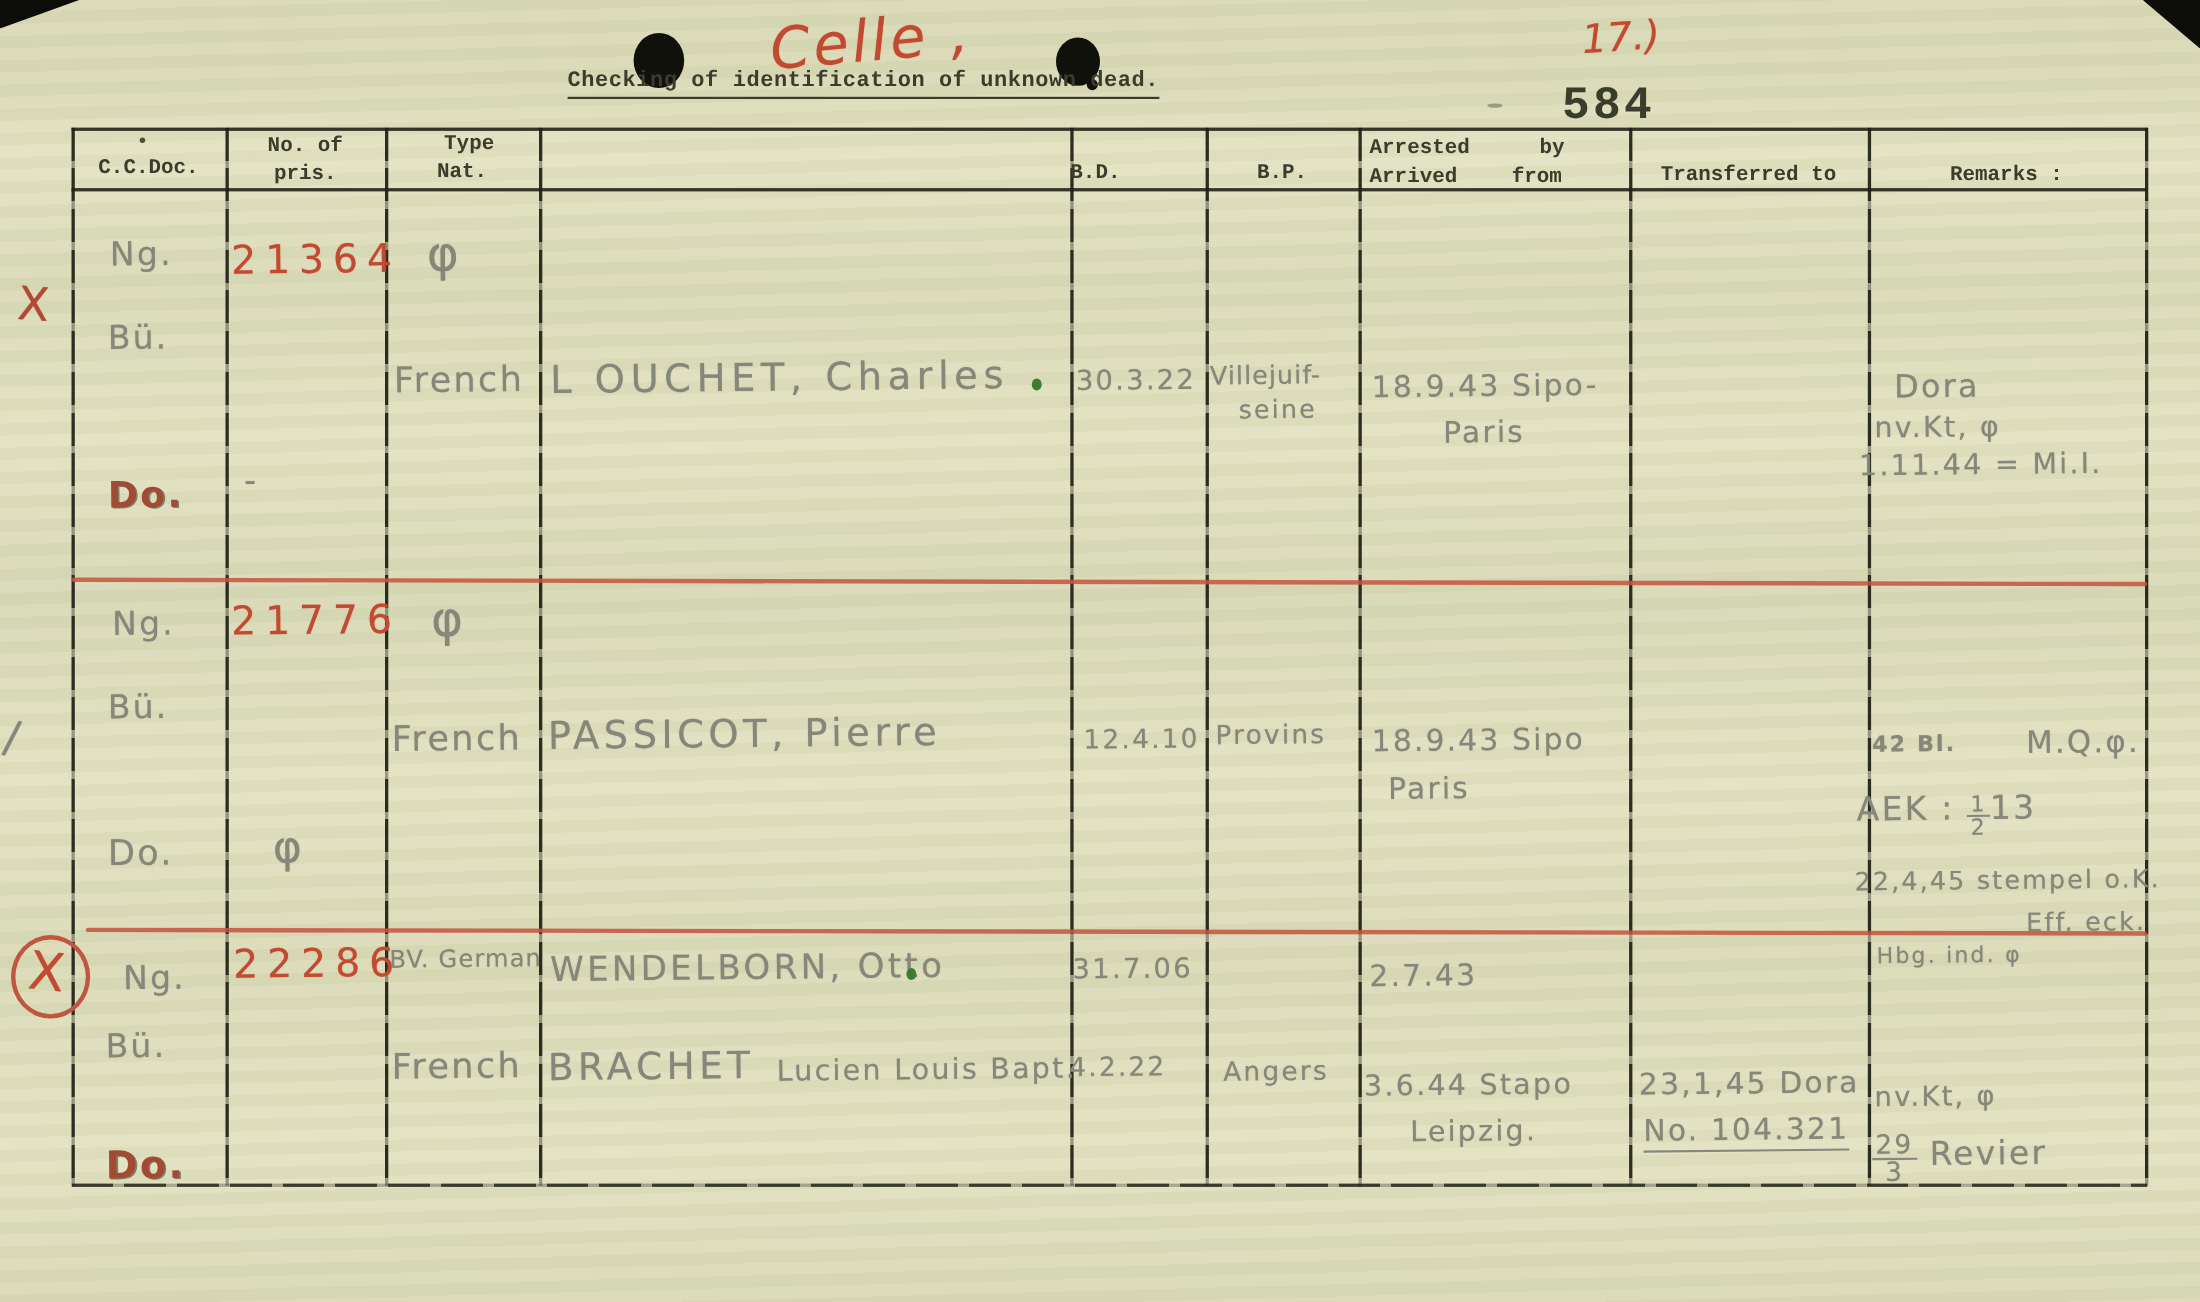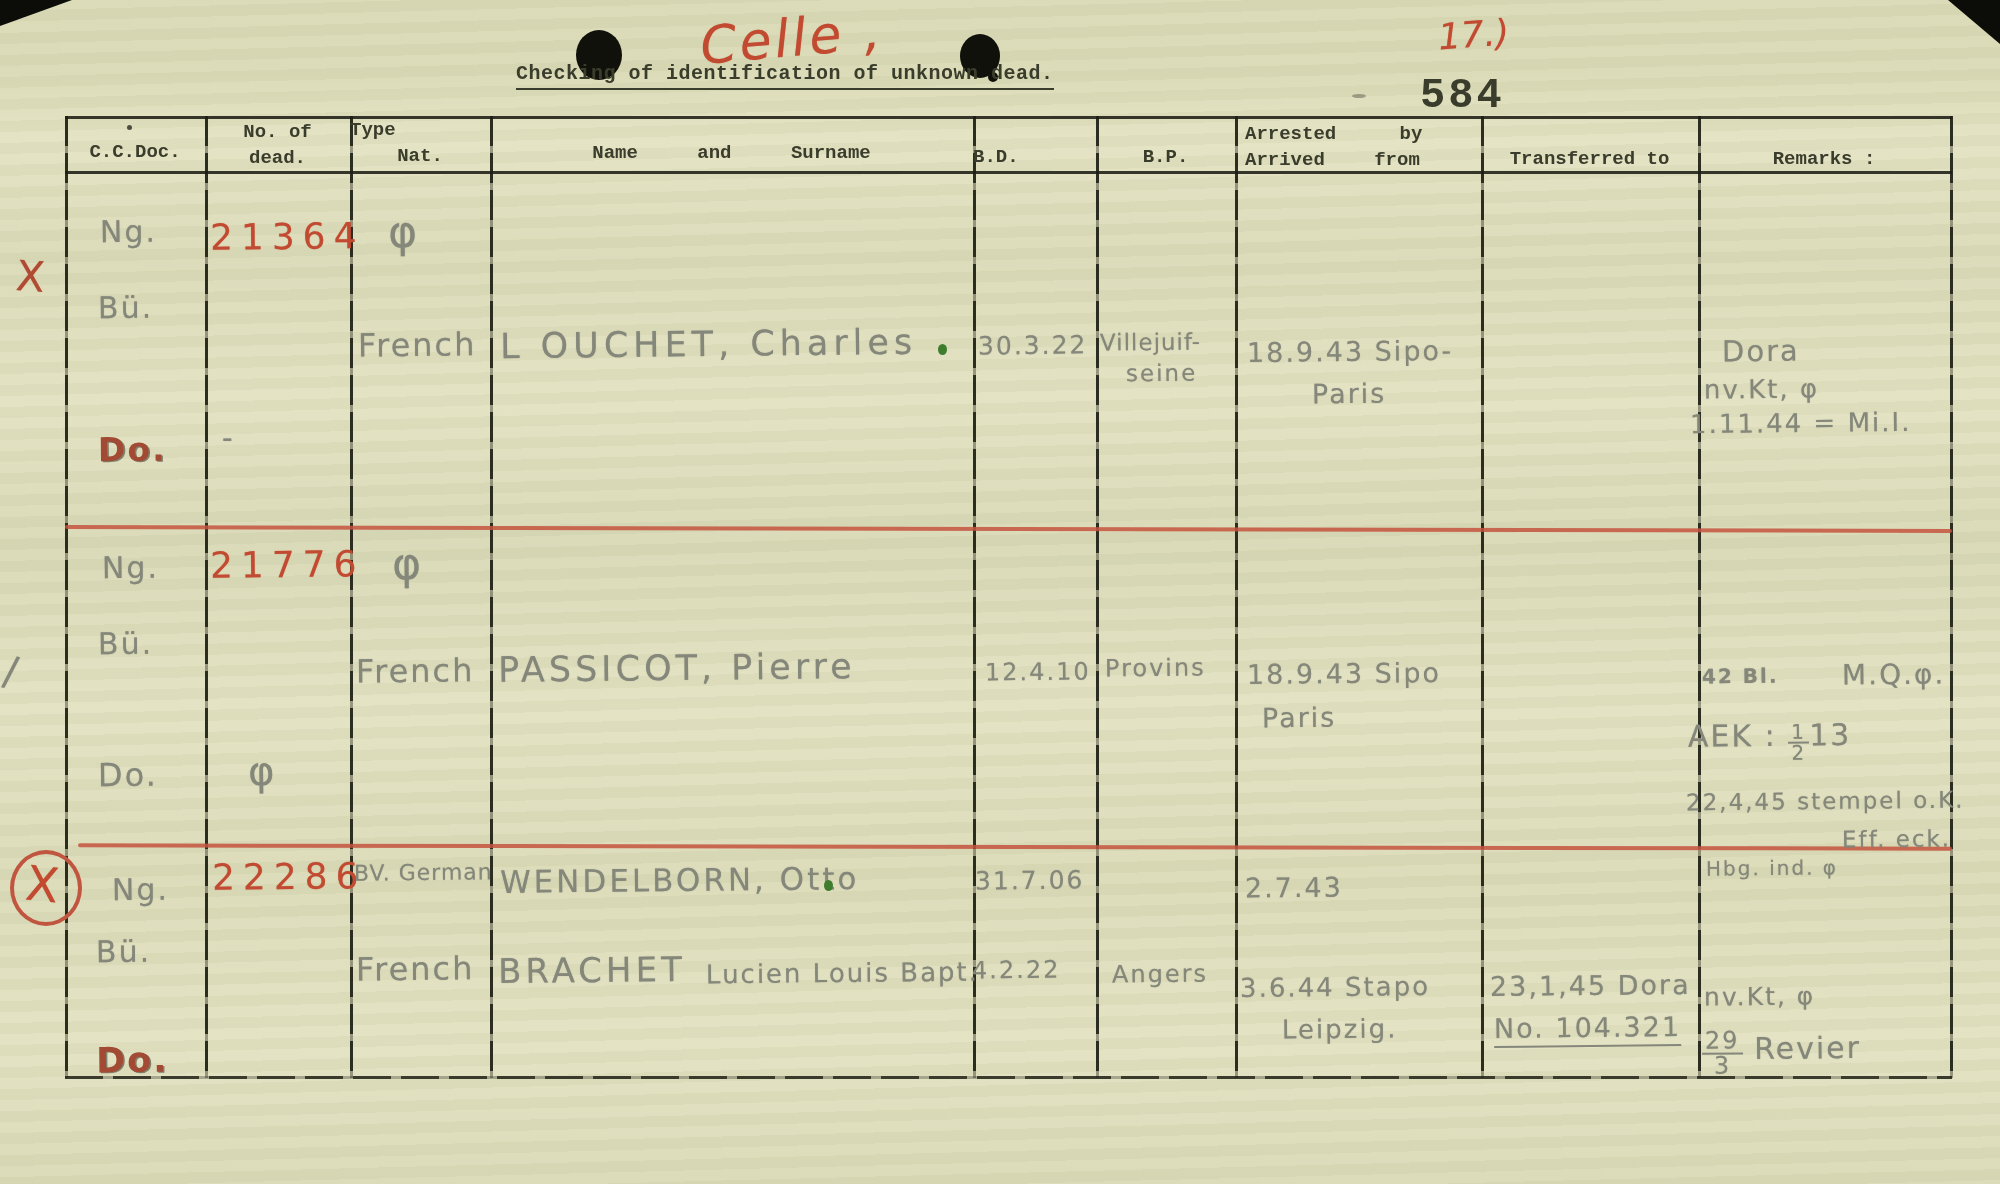--- a/index.html
+++ b/index.html
@@ -60,24 +60,23 @@
   <div class="vline" style="left:1481px;"></div>
   <div class="vline" style="left:1698px;"></div>
   <div class="vline" style="left:1950px;"></div>
 
   <div class="redline" style="left:65px;top:527px;width:1887px;transform:rotate(.12deg);"></div>
   <div class="redline" style="left:78px;top:845px;width:1874px;transform:rotate(.1deg);"></div>
 
   <div class="speck" style="left:127px;top:125px;width:5px;height:5px;"></div>
   <div class="typed" style="left:65px;top:141px;width:140px;text-align:center;">C.C.Doc.</div>
   <div class="typed" style="left:205px;top:121px;width:145px;text-align:center;">No. of</div>
-  <div class="typed" style="left:205px;top:147px;width:145px;text-align:center;">dead.</div>
-  <div class="typed" style="left:350px;top:119px;width:153px;text-align:left;">Type</div>
+  <div class="typed" style="left:205px;top:147px;width:145px;text-align:center;">pris.</div>
+  <div class="typed" style="left:350px;top:119px;width:153px;text-align:center;">Type</div>
   <div class="typed" style="left:350px;top:145px;width:140px;text-align:center;">Nat.</div>
-  <div class="typed" style="left:490px;top:142px;width:483px;text-align:center;word-spacing:48px;">Name and Surname</div>
   <div class="typed" style="left:973px;top:146px;width:101px;text-align:left;">B.D.</div>
   <div class="typed" style="left:1096px;top:146px;width:139px;text-align:center;">B.P.</div>
   <div class="typed" style="left:1245px;top:123px;word-spacing:52px;">Arrested by</div>
   <div class="typed" style="left:1245px;top:149px;word-spacing:38px;">Arrived from</div>
   <div class="typed" style="left:1481px;top:148px;width:217px;text-align:center;">Transferred to</div>
   <div class="typed" style="left:1698px;top:148px;width:252px;text-align:center;">Remarks :</div>
 
   <div class="hw redhw" style="left:16px;top:252px;font-size:42px;color:#b04a33;transform:rotate(4deg);">X</div>
   <div class="hw" style="left:100px;top:214px;">Ng.</div>
   <div class="hw rn" style="left:210px;top:216px;font-size:36px;letter-spacing:8px;">21364</div>

